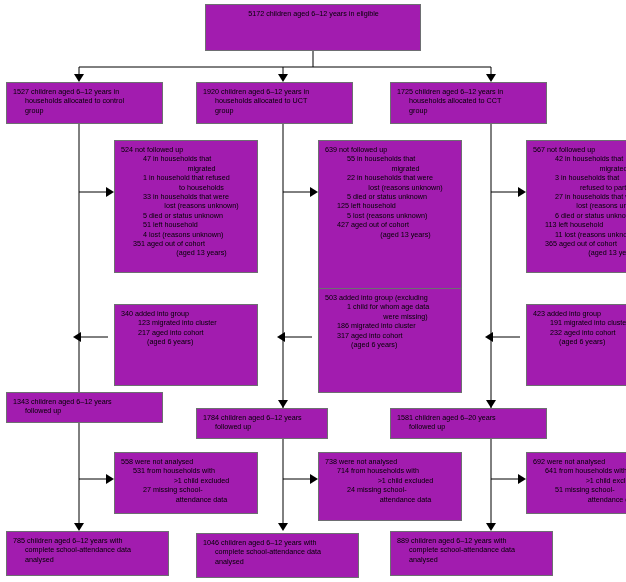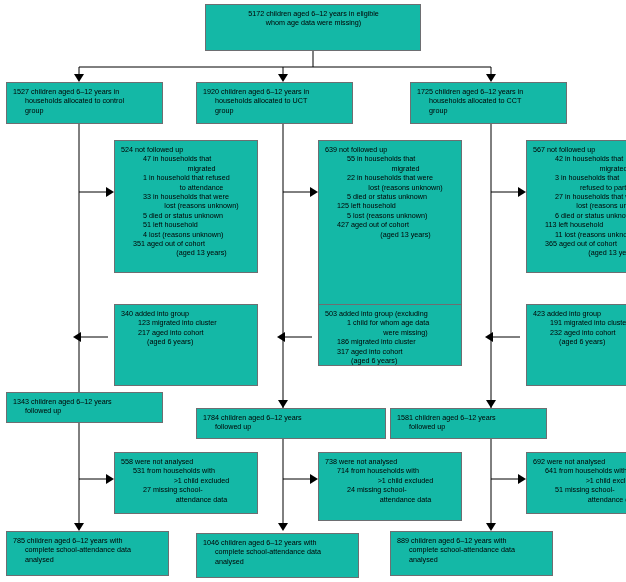--- a/index.html
+++ b/index.html
@@ -20,21 +20,21 @@
   #chart {
     position: absolute;
     left: 0; top: 0;
     width: 626px;
     height: 582px;
   }
   .box {
     position: absolute;
     box-sizing: border-box;
     border: 1px solid #6d6e71;
-    background: #14b8a6;
+    background: #a21caf;
     padding: 4px 5px 20px 6px;
   }
   .box .ln {
     display: block;
     white-space: pre;
   }
   
   .ind1 { padding-left: 12px; }
   .ind2 { padding-left: 22px; }
   .ind3 { padding-left: 30px; text-align: center; }
@@ -100,45 +100,44 @@
     <polygon points="518,187 518,197 526,192"></polygon>
     <line x1="520" y1="337" x2="491" y2="337"></line>
     <polygon points="493,332 493,342 485,337"></polygon>
     <line x1="491" y1="479" x2="520" y2="479"></line>
     <polygon points="518,474 518,484 526,479"></polygon>
     <polygon points="486,400 496,400 491,408"></polygon>
   </svg>
 
   <div class="box center" style="left:205px; top:4px; width:216px; height:47px;">
     <span class="ln">5172 children aged 6–12 years in eligible</span>
-    <span class="ln">whom age data were missing)</span>
   </div>
 
   <div class="box" style="left:6px; top:82px; width:157px; height:42px;">
     <span class="ln">1527 children aged 6–12 years in</span>
     <span class="ln ind1">households allocated to control</span>
     <span class="ln ind1">group</span>
   </div>
   <div class="box" style="left:196px; top:82px; width:157px; height:42px;">
     <span class="ln">1920 children aged 6–12 years in</span>
     <span class="ln ind1">households allocated to UCT</span>
     <span class="ln ind1">group</span>
   </div>
-  <div class="box" style="left:390px; top:82px; width:157px; height:42px;margin-left:20px;">
+  <div class="box" style="left:390px; top:82px; width:157px; height:42px;">
     <span class="ln">1725 children aged 6–12 years in</span>
     <span class="ln ind1">households allocated to CCT</span>
     <span class="ln ind1">group</span>
   </div>
 
   <div class="box" style="left:114px; top:140px; width:144px; height:133px;">
     <span class="ln">524 not followed up</span>
     <span class="ln ind2">47 in households that</span>
     <span class="ln ind3">migrated</span>
     <span class="ln ind2">1 in household that refused</span>
-    <span class="ln ind3">to attendance</span>
+    <span class="ln ind3">to households</span>
     <span class="ln ind2">33 in households that were</span>
     <span class="ln ind3">lost (reasons unknown)</span>
     <span class="ln ind2">5 died or status unknown</span>
     <span class="ln ind2">51 left household</span>
     <span class="ln ind2">4 lost (reasons unknown)</span>
     <span class="ln ind1">351 aged out of cohort</span>
     <span class="ln ind3">(aged 13 years)</span>
   </div>
 
   <div class="box" style="left:318px; top:140px; width:144px; height:173px;">
@@ -169,46 +168,46 @@
     <span class="ln ind3">(aged 13 years)</span>
   </div>
 
   <div class="box" style="left:114px; top:304px; width:144px; height:82px;">
     <span class="ln">340 added into group</span>
     <span class="ln ind4">123 migrated into cluster</span>
     <span class="ln ind4">217 aged into cohort</span>
     <span class="ln ind5">(aged 6 years)</span>
   </div>
 
-  <div class="box" style="left:318px; top:304px; width:144px; height:62px;">
+  <div class="box" style="left:318px; top:288px; width:144px; height:105px;">
     <span class="ln">503 added into group (excluding</span>
     <span class="ln ind2">1 child for whom age data</span>
     <span class="ln ind3">were missing)</span>
     <span class="ln ind1">186 migrated into cluster</span>
     <span class="ln ind1">317 aged into cohort</span>
     <span class="ln ind5">(aged 6 years)</span>
   </div>
 
   <div class="box" style="left:526px; top:304px; width:144px; height:82px;">
     <span class="ln">423 added into group</span>
     <span class="ln ind4">191 migrated into cluster</span>
     <span class="ln ind4">232 aged into cohort</span>
     <span class="ln ind5">(aged 6 years)</span>
   </div>
 
   <div class="box" style="left:6px; top:392px; width:157px; height:31px;">
     <span class="ln">1343 children aged 6–12 years</span>
     <span class="ln ind1">followed up</span>
   </div>
-  <div class="box" style="left:196px; top:408px; width:190px; height:31px;">
+  <div class="box" style="left:196px; top:408px; width:132px; height:31px;">
     <span class="ln">1784 children aged 6–12 years</span>
     <span class="ln ind1">followed up</span>
   </div>
   <div class="box" style="left:390px; top:408px; width:157px; height:31px;">
-    <span class="ln">1581 children aged 6–12 years</span>
+    <span class="ln">1581 children aged 6–20 years</span>
     <span class="ln ind1">followed up</span>
   </div>
 
   <div class="box" style="left:114px; top:452px; width:144px; height:62px;">
     <span class="ln">558 were not analysed</span>
     <span class="ln ind1">531 from households with</span>
     <span class="ln ind3">&gt;1 child excluded</span>
     <span class="ln ind2">27 missing school-</span>
     <span class="ln ind3">attendance data</span>
   </div>

